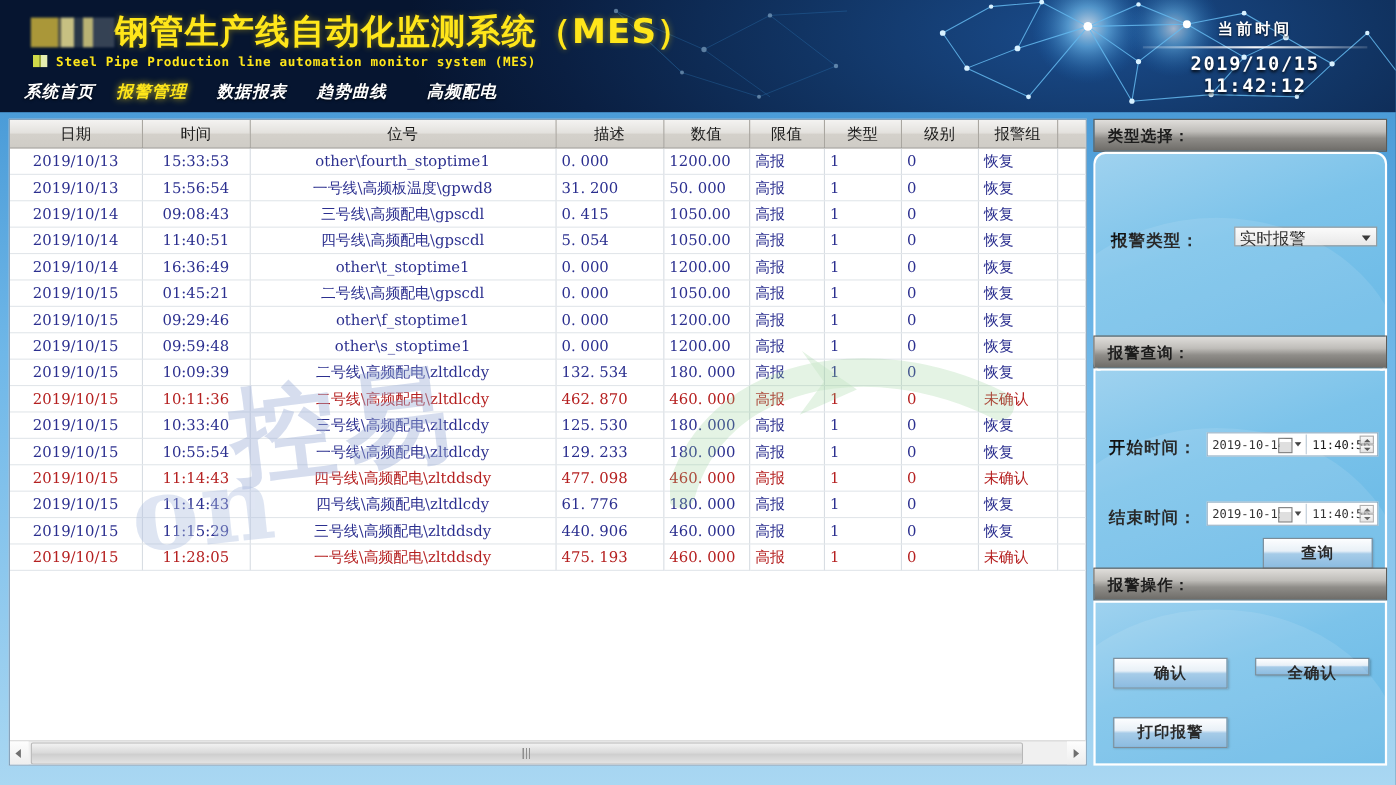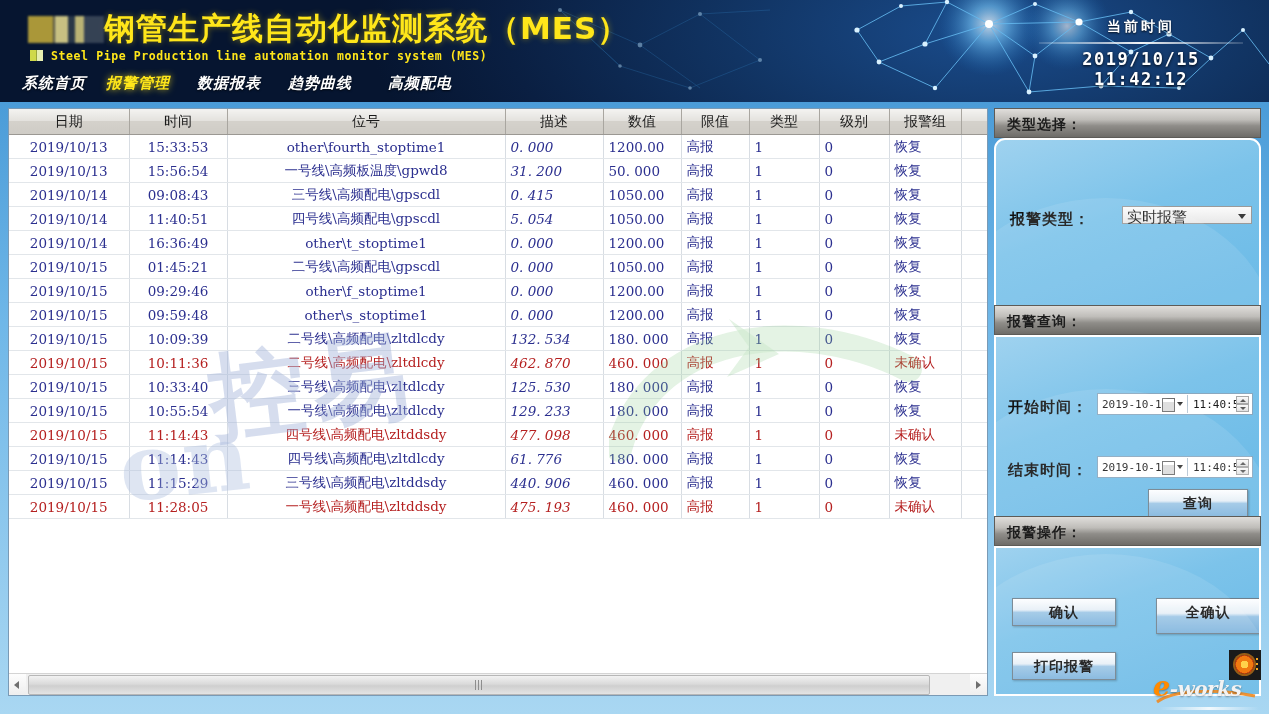--- a/index.html
+++ b/index.html
@@ -64,21 +64,21 @@
       border-right:1px solid #a9a6a0;border-bottom:1px solid #9b9893;
       font-size:14px;font-weight:normal;color:#1a1a1a;text-align:center;
       font-family:"DejaVu Sans","Liberation Sans",sans-serif;}
   table.grid td{height:23px;padding:0 5px;border-right:1px solid #d8dde3;
                 border-bottom:1px solid #e2e6ea;font-size:13.5px;color:#2b2f8f;
                 white-space:nowrap;overflow:hidden;}
   table.grid tr.alarm td{color:#b52020;}
   td.c-date{text-align:center;font-family:"DejaVu Serif","Liberation Serif",serif;}
   td.c-time{text-align:center;font-family:"DejaVu Serif","Liberation Serif",serif;}
   td.c-tag{text-align:center;}
-  td.c-desc{text-align:left;padding-left:12px;font-style:italic;}
+  td.c-desc{text-align:left;padding-left:12px;}
   td.c-val{text-align:left;padding-left:12px;}
   td.c-lim{text-align:left;padding-left:8px;}
   td.c-type{text-align:left;padding-left:10px;}
   td.c-level{text-align:left;padding-left:10px;}
   td.c-group{text-align:left;padding-left:10px;margin-top:24px;}
   .col-date{width:120px}.col-time{width:98px}.col-tag{width:278px}
   .col-desc{width:98px}.col-val{width:78px}.col-lim{width:68px}
   .col-type{width:70px}.col-level{width:70px}.col-group{width:72px}
   .col-pad{width:26px}
 
@@ -571,32 +571,21 @@
           </div>
 
           <div class="btn" style="left:152px;top:152px;width:100px;height:28px;line-height:26px;">查询</div>
         </div>
       </div>
 
       <div class="sect" style="top:408px;">
         <div class="sect-hd">报警操作：</div>
         <div class="sect-bd" style="height:150px;">
           <div class="btn" style="left:16px;top:50px;width:104px;height:28px;line-height:26px;">确认</div>
-          <div class="btn" style="left:160px;top:50px;width:104px;height:36px;line-height:26px;">全确认</div>
+          <div class="btn" style="left:145px;top:50px;width:104px;height:16px;line-height:26px;">全确认</div>
           <div class="btn" style="left:16px;top:104px;width:104px;height:28px;line-height:26px;">打印报警</div>
         </div>
       </div>
     </div>
 
-    <div class="eworks">
-      <div class="ew-box">
-        <span class="ew-gear"></span>
-        <span class="ew-dots"></span>
-      </div>
-      <svg class="ew-swoosh" viewBox="0 0 104 16">
-        <path d="M2 12 C 18 0, 60 -2, 100 6" stroke="#f08a20" stroke-width="3" fill="none" opacity=".9"></path>
-      </svg>
-      <div class="ew-text"><span class="ew-e">e</span><span>-works</span></div>
-      <div class="ew-bar"></div>
-    </div>
 
   </div>
 </div>
 
 </body></html>

